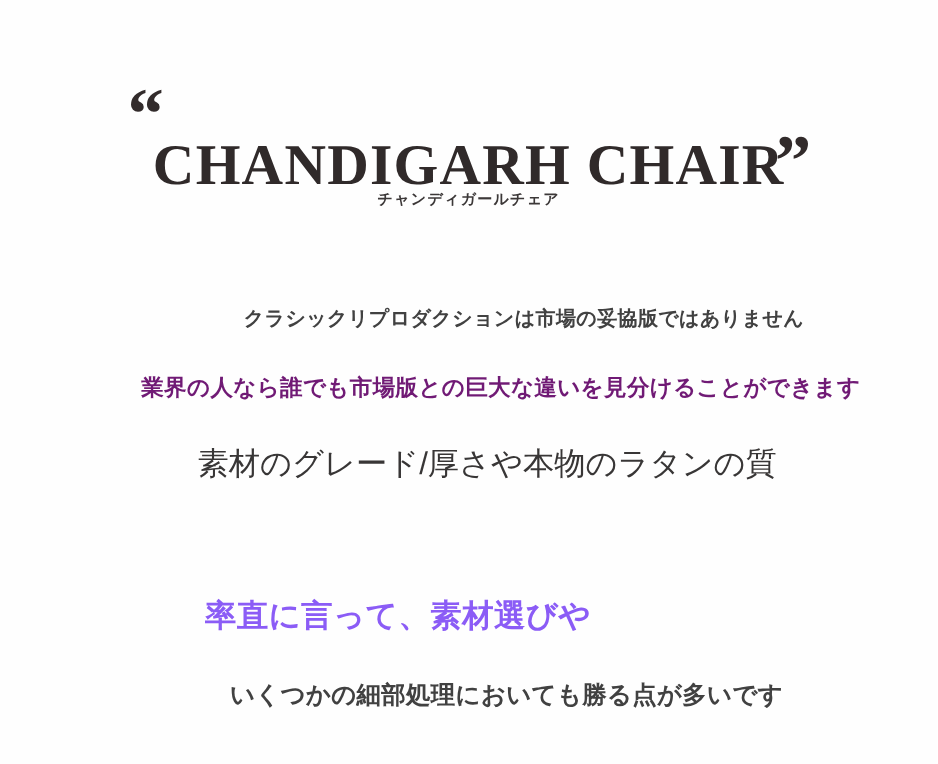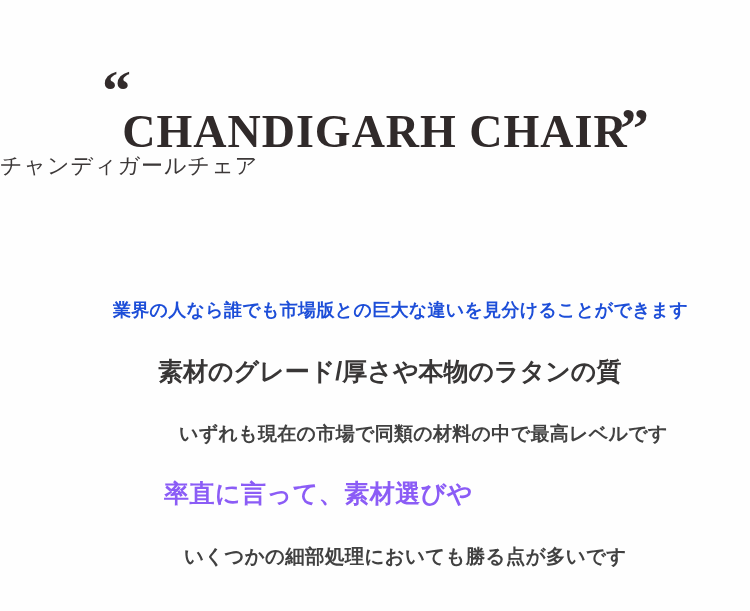--- a/index.html
+++ b/index.html
@@ -35,58 +35,59 @@
     font-size: 46px;
     line-height: 1.1;
     letter-spacing: 1px;
     color: #302a2a;
     white-space: nowrap;
   }
   .subtitle {
     position: absolute;
     left: 0; right: 0;
     top: 151px;
-    font-size: 22px;
-    font-weight: 400;
+    text-align: center;
+    font-size: 12px;
+    font-weight: 700;
     letter-spacing: 1px;
     color: #3c3838;
     white-space: nowrap;
   }
   
   .line {
     position: absolute;
     color: #414141;
     font-weight: 600;
     white-space: nowrap;
     line-height: 1.2;
   }
   .line-1 { left: 195px; top: 246px; font-size: 16px;  letter-spacing: 0.3px; }
-  .line-2 { left: 113px; top: 300px; font-size: 18px;  letter-spacing: 0.3px; color: #1d4ed8; }
-  .line-3 { left: 158px; top: 356px; font-size: 25px;  font-weight: bold; color: #383636; }
+  .line-2 { left: 113px; top: 300px; font-size: 18px;  letter-spacing: 0.3px; color: #701a75; }
+  .line-3 { left: 158px; top: 356px; font-size: 25px;  font-weight: normal; color: #383636; }
   .line-4 { left: 179px; top: 423px; font-size: 19px;  letter-spacing: 0.3px; }
   .line-5 { left: 164px; top: 478px; font-size: 25px;  font-weight: bold; color: #8b5cf6; letter-spacing: 0.5px; }
   .line-6 { left: 184px; top: 545px; font-size: 19.5px; letter-spacing: 0.3px; text-align: right; }
 </style>
 </head>
 <body>
 
 <div class="canvas">
 
   <span class="quote quote-open">“</span>
 
   <h1 class="title">CHANDIGARH CHAIR</h1>
 
   <span class="quote quote-close">”</span>
 
   <div class="subtitle" lang="ja">チャンディガールチェア</div>
 
+  <div class="line line-1" lang="ja">クラシックリプロダクションは市場の妥協版ではありません</div>
 
   <div class="line line-2" lang="ja">業界の人なら誰でも市場版との巨大な違いを見分けることができます</div>
 
   <div class="line line-3" lang="ja">素材のグレード/厚さや本物のラタンの質</div>
 
-  <div class="line line-4" lang="ja">いずれも現在の市場で同類の材料の中で最高レベルです</div>
 
   <div class="line line-5" lang="ja">率直に言って、素材選びや</div>
 
   <div class="line line-6" lang="ja">いくつかの細部処理においても勝る点が多いです</div>
 
 </div>
 
 </body></html>

